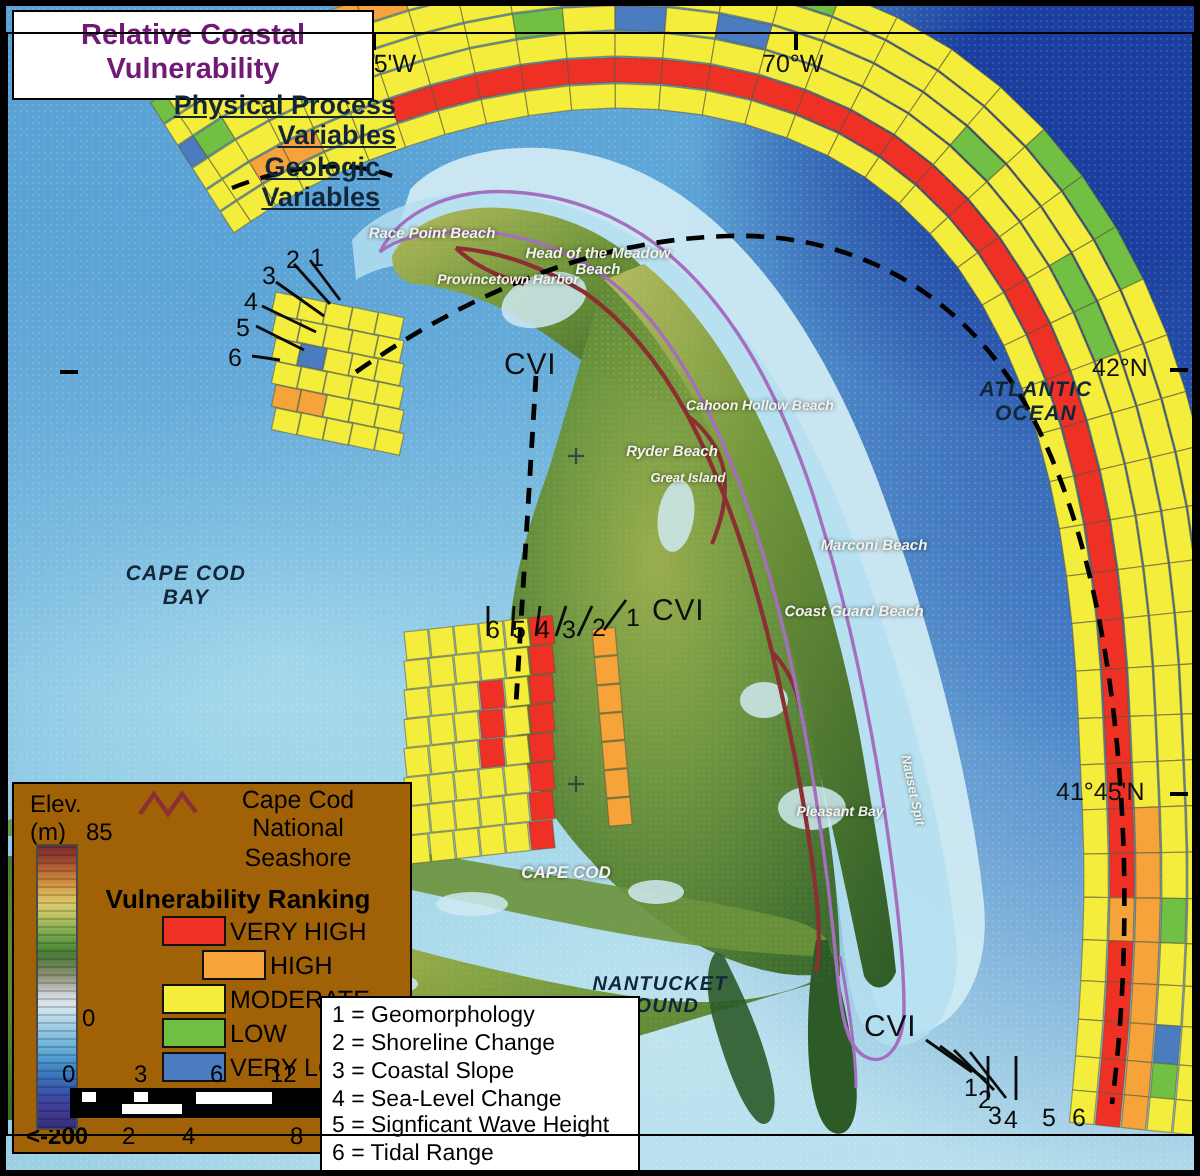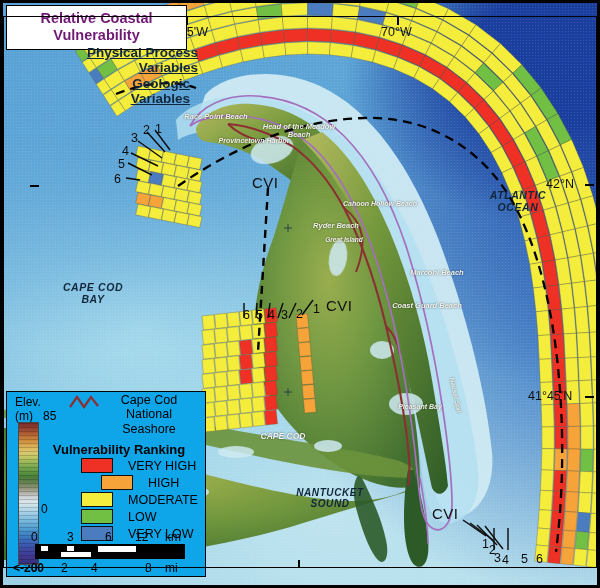--- a/index.html
+++ b/index.html
@@ -37,25 +37,25 @@
   .numlbl{font-size:12.5px;color:#0b0b0b;}
 
   
   #titleBox{left:6px;top:5px;width:167px;padding:4px 6px 6px;background:#fff;border:1.4px solid #000;
     text-align:center;font-weight:bold;font-size:14.5px;color:#701a75;line-height:1.15;}
 
   
   .annot{font-weight:bold;font-size:13.5px;color:#12263a;text-align:right;line-height:1.12;white-space:pre;text-decoration:underline;}
 
   
-  #legendBox{left:6px;top:391px;width:198px;height:184px;background:#0ea5e9;border:1.4px solid #000;}
+  #legendBox{left:6px;top:391px;width:198px;height:184px;background:#a16207;border:1.4px solid #000;}
   #elevBar{left:11px;top:30px;width:19px;height:141px;border:1px solid #4a4a4a;}
   .elevTxt{position:absolute;font-size:12px;color:#000;}
   #vulnTitle{position:absolute;left:28px;top:50px;width:168px;text-align:center;font-weight:bold;font-size:13px;color:#000;}
-  .swatchRow{position:absolute;display:flex;align-items:center;gap:15px;}
+  .swatchRow{position:absolute;display:flex;align-items:center;gap:2px;}
   .swatch{width:30px;height:13px;border:1.2px solid #111;}
   .swatchLbl{font-size:12.5px;color:#000;}
   #nseashoreLbl{position:absolute;left:62px;top:4px;width:132px;text-align:center;font-size:12.5px;color:#000;line-height:1.15;}
 
   
   #scaleWrap{position:absolute;left:24px;top:138px;width:168px;}
   .scaleNums{position:relative;height:14px;font-size:12px;color:#000;}
   .scaleNums span{position:absolute;top:0;}
   #scaleBar{position:relative;width:150px;height:15px;background:#000;margin-left:4px;}
   #scaleBar i{position:absolute;background:#fff;display:block;}
@@ -695,16 +695,26 @@
       <div class="scaleNums" id="miNums" style="margin-top:2px;">
           <span style="left: 0px;">0</span>
           <span style="left: 30px;">2</span>
           <span style="left: 60px;">4</span>
           <span style="left: 114px;">8</span>
           <span style="left: 134px;">mi</span>
         </div>
     </div>
   </div>
 
+  <div class="abs" id="varBox">
+    <div id="varList">
+        <div class="varLine">1 = Geomorphology</div>
+        <div class="varLine">2 = Shoreline Change</div>
+        <div class="varLine">3 = Coastal Slope</div>
+        <div class="varLine">4 = Sea-Level Change</div>
+        <div class="varLine">5 = Signficant Wave Height</div>
+        <div class="varLine">6 = Tidal Range</div>
+      </div>
+  </div>
 
   <div class="abs" id="inner"></div>
   <div class="abs" id="frame"></div>
 </div>
 
 </body></html>

